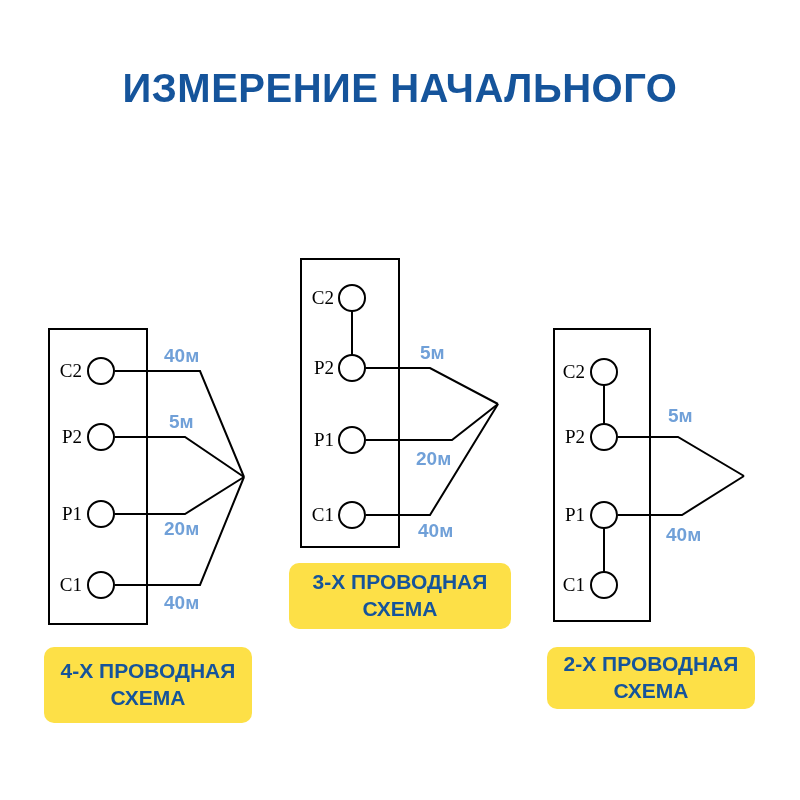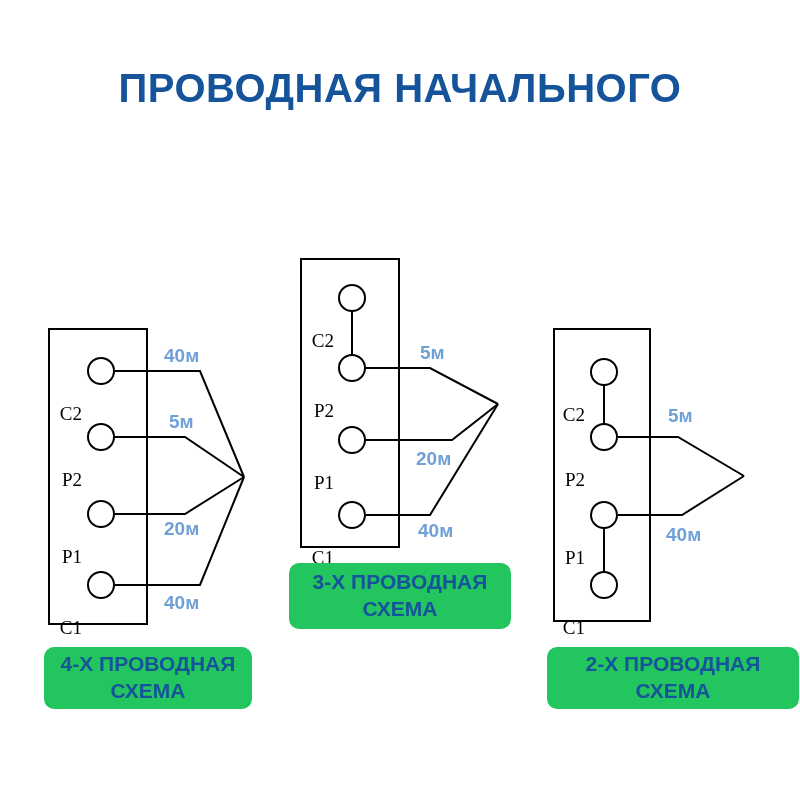--- a/index.html
+++ b/index.html
@@ -18,40 +18,40 @@
 
   .tbox { position:absolute; border:2px solid #000; background:transparent; }
 
   .circle {
     position:absolute; width:28px; height:28px;
     border:2px solid #000; border-radius:50%; background:#fff;
   }
 
   .tlabel {
     position:absolute; width:30px; text-align:right;
-    font-family:"Liberation Serif", serif; font-size:19px; color:#000; line-height:22px;margin-top:43px;
+    font-family:"Liberation Serif", serif; font-size:19px; color:#000; line-height:22px;
   }
 
   .wlabel {
     position:absolute; font-weight:bold; font-size:19px; color:#70a0d8; line-height:22px;margin-left:12px;
   }
 
   .caption {
-    position:absolute; background:#22c55e; border-radius:10px;
+    position:absolute; background:#fde047; border-radius:10px;
     display:flex; flex-direction:column; align-items:center; justify-content:center;
     color:#15549b; font-weight:bold; font-size:21px; line-height:1.28; text-align:center;
   }
 </style>
 </head>
 <body>
 
 <div class="page">
 
   <div class="title">
-    <div>ПРОВОДНАЯ НАЧАЛЬНОГО</div>
+    <div>ИЗМЕРЕНИЕ НАЧАЛЬНОГО</div>
   </div>
 
   <div class="tbox" style="left:48px; top:328px; width:100px; height:297px;"></div>
   <div class="tbox" style="left:300px; top:258px; width:100px; height:290px;"></div>
   <div class="tbox" style="left:553px; top:328px; width:98px; height:294px;"></div>
 
   <svg class="wires" viewBox="0 0 800 800">
 
     <polyline points="115,371 200,371 244,477"></polyline>
     <polyline points="115,437 185,437 244,477"></polyline>
@@ -98,26 +98,26 @@
   <div class="circle" style="left:590px; top:423px;"></div>
   <div class="circle" style="left:590px; top:501px;"></div>
   <div class="circle" style="left:590px; top:571px;"></div>
   <span class="tlabel" style="left:555px; top:361px;">C2</span>
   <span class="tlabel" style="left:555px; top:426px;">P2</span>
   <span class="tlabel" style="left:555px; top:504px;">P1</span>
   <span class="tlabel" style="left:555px; top:574px;">C1</span>
   <span class="wlabel" style="left:656px; top:405px;">5м</span>
   <span class="wlabel" style="left:654px; top:524px;">40м</span>
 
-  <div class="caption" style="left:44px; top:647px; width:208px; height:62px;">
+  <div class="caption" style="left:44px; top:647px; width:208px; height:76px;">
     <div>4-Х ПРОВОДНАЯ</div>
     <div>СХЕМА</div>
   </div>
   <div class="caption" style="left:289px; top:563px; width:222px; height:66px;">
     <div>3-Х ПРОВОДНАЯ</div>
     <div>СХЕМА</div>
   </div>
-  <div class="caption" style="left:547px; top:647px; width:252px; height:62px;">
+  <div class="caption" style="left:547px; top:647px; width:208px; height:62px;">
     <div>2-Х ПРОВОДНАЯ</div>
     <div>СХЕМА</div>
   </div>
 
 </div>
 
 </body></html>

